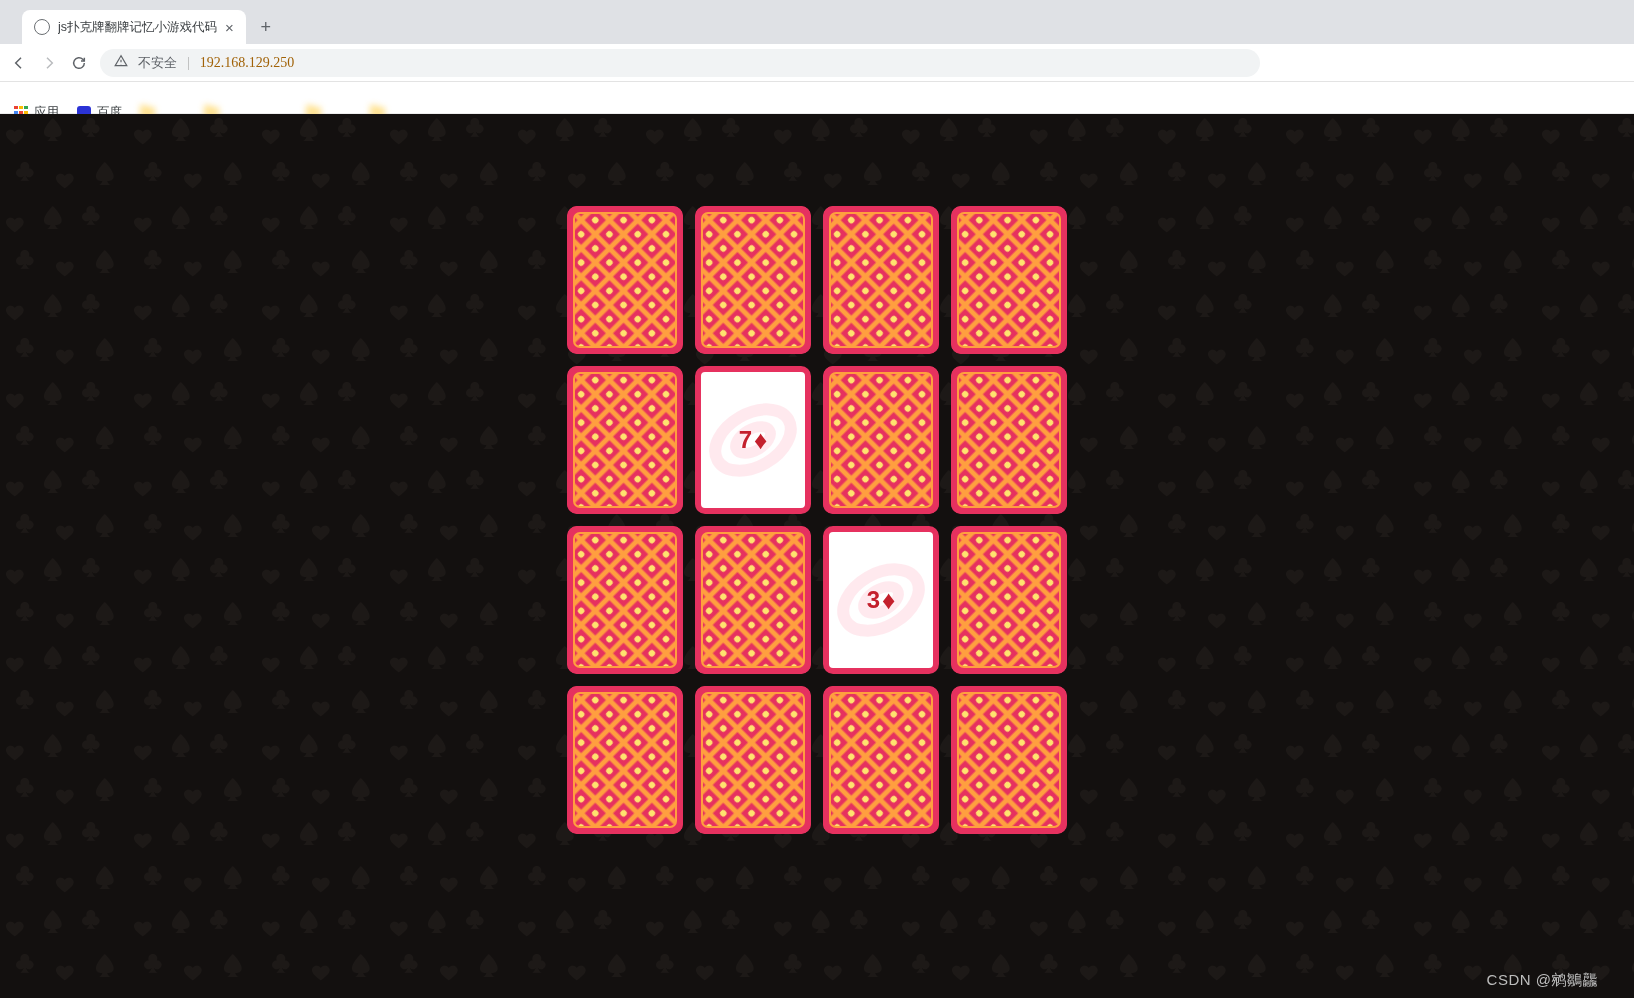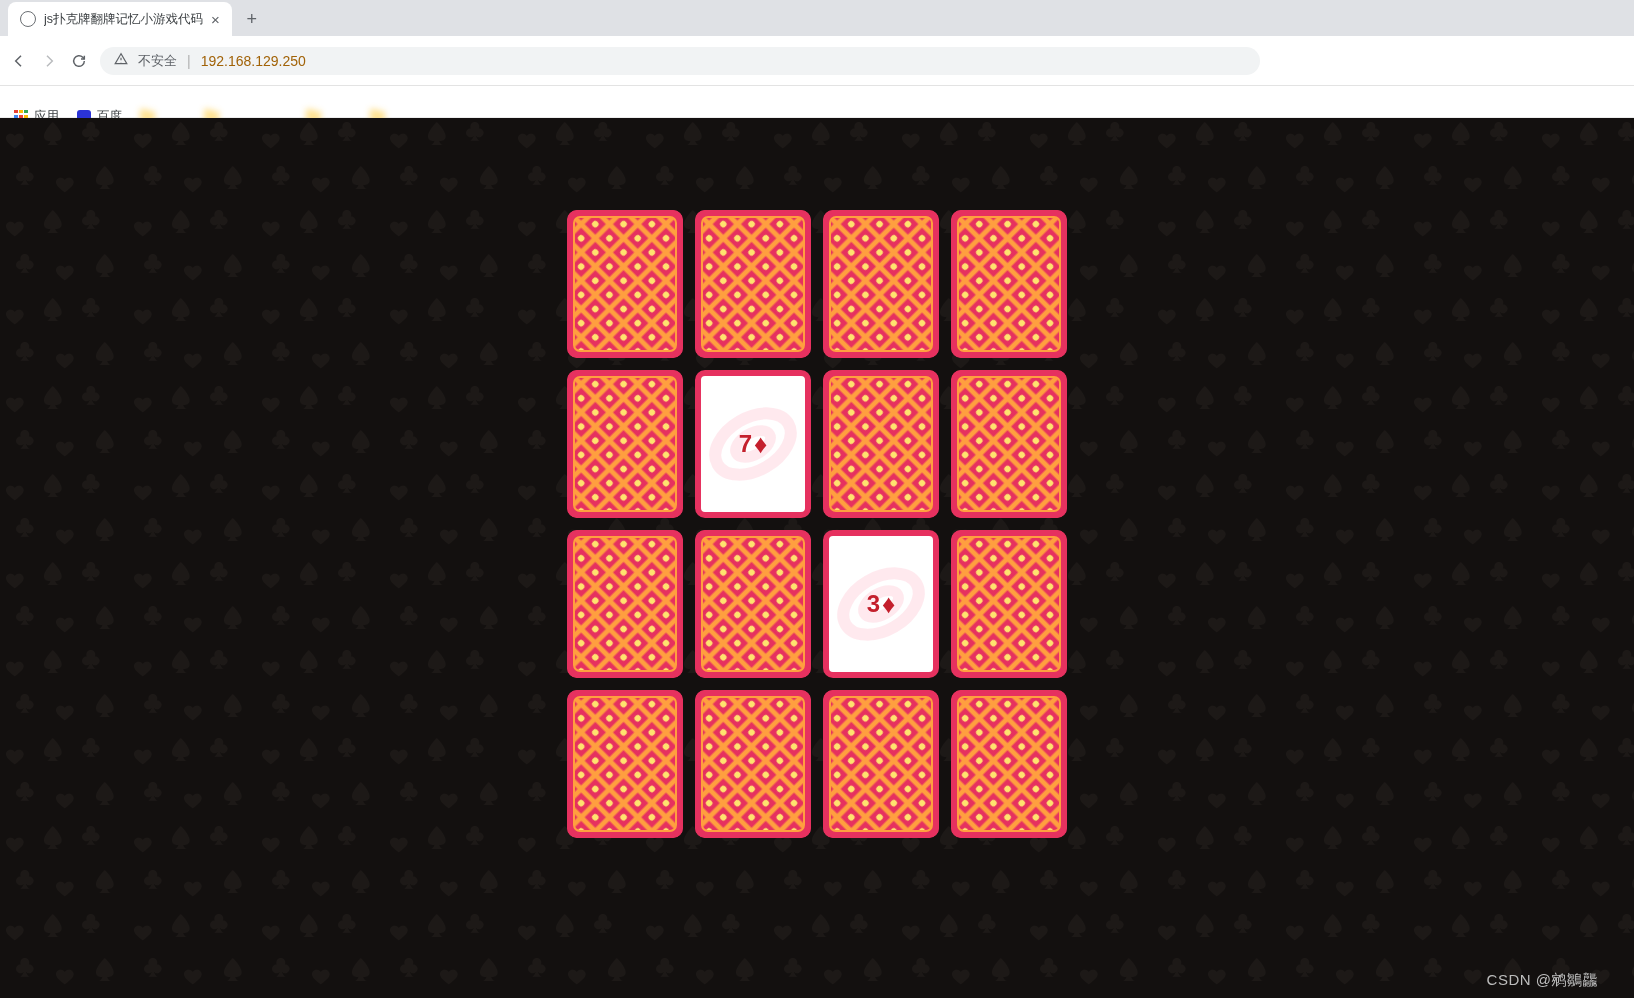--- a/index.html
+++ b/index.html
@@ -2,22 +2,22 @@
 <html><head>
 <meta charset="utf-8">
 <style>
   * { box-sizing: border-box; margin: 0; padding: 0; }
   html, body { height: 100%; font-family: -apple-system, "Segoe UI", Arial, sans-serif; }
   body { background: #fff; overflow: hidden; }
 
   
   .chrome { display: flex; flex-direction: column; height: 100%; }
   .tabstrip {
-    height: 36px; background: #dfe1e5; display: flex; align-items: flex-end;
-    padding-left: 8px;
+    height: 44px; background: #dfe1e5; display: flex; align-items: flex-end;
+    padding-left: 22px;
   }
   .tab {
     display: flex; align-items: center; gap: 8px;
     height: 34px; background: #fff; border-radius: 8px 8px 0 0;
     padding: 0 12px; min-width: 220px; font-size: 12.5px; color: #3c4043;
   }
   .tab .fav {
     width: 16px; height: 16px; border-radius: 50%;
     border: 1.5px solid #6b6f73; display: inline-block; position: relative;
   }
@@ -29,22 +29,22 @@
   }
   .tab .title { flex: 1; white-space: nowrap; overflow: hidden; text-overflow: ellipsis; }
   .tab .close { font-size: 15px; color: #5f6368; }
   .newtab {
     width: 28px; height: 28px; margin-left: 6px; margin-bottom: 3px;
     display: flex; align-items: center; justify-content: center;
     color: #5f6368; font-size: 18px; border-radius: 50%;
   }
 
   .toolbar {
-    height: 50px; background: #fff; display: flex; align-items: center;
-    gap: 12px; padding: 0 10px; border-bottom: 1px solid #e3e3e3;
+    height: 38px; background: #fff; display: flex; align-items: center;
+    gap: 12px; padding: 0 10px; border-bottom: 1px solid #e3e3e3; font-family: Liberation Serif, serif;
   }
   .nav-ico { width: 18px; height: 18px; display: flex; align-items: center; justify-content: center; color: #5f6368; }
   .nav-ico.disabled { color: #b9bbbe; }
   .omnibox {
     flex: 0 0 auto; display: flex; align-items: center; gap: 10px;
     height: 28px; background: #f1f3f4; border-radius: 14px;
     padding: 0 14px; color: #5f6368; font-size: 14px; width: 1160px;
   }
   .omnibox .warn { font-size: 13px; }
   .omnibox .sep { color: #b0b0b0; }

